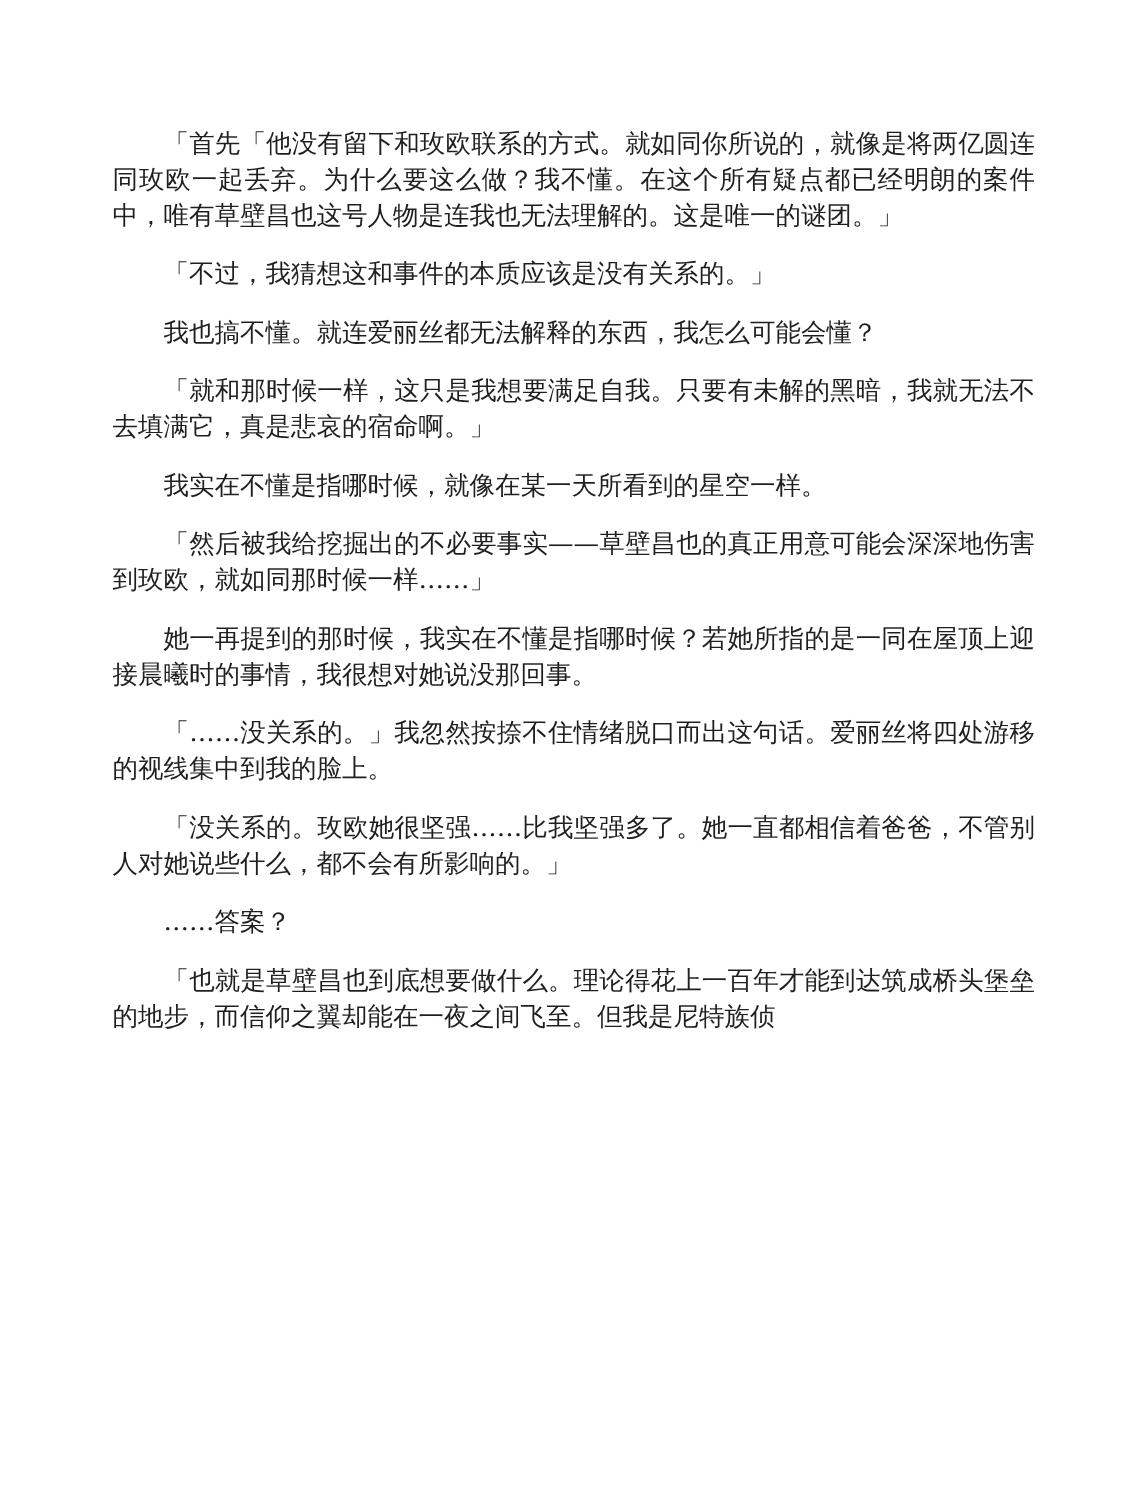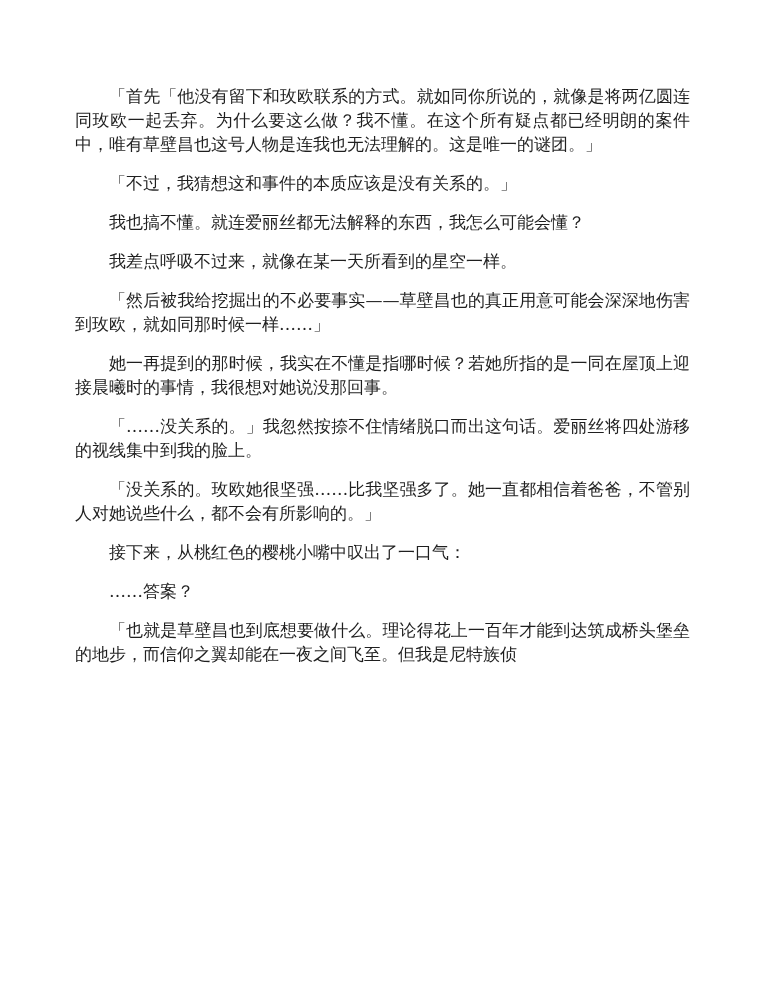--- a/index.html
+++ b/index.html
@@ -34,22 +34,22 @@
   }
 </style>
 </head>
 <body>
 
 <div class="page">
   <div class="text-block">
     <p>「首先「他没有留下和玫欧联系的方式。就如同你所说的，就像是将两亿圆连同玫欧一起丢弃。为什么要这么做？我不懂。在这个所有疑点都已经明朗的案件中，唯有草壁昌也这号人物是连我也无法理解的。这是唯一的谜团。」</p>
     <p>「不过，我猜想这和事件的本质应该是没有关系的。」</p>
     <p>我也搞不懂。就连爱丽丝都无法解释的东西，我怎么可能会懂？</p>
-    <p>我差点呼吸不过来，就像在某一天所看到的星空一样。</p>
+    <p>「就和那时候一样，这只是我想要满足自我。只要有未解的黑暗，我就无法不去填满它，真是悲哀的宿命啊。」</p>
+    <p>我实在不懂是指哪时候，就像在某一天所看到的星空一样。</p>
     <p>「然后被我给挖掘出的不必要事实——草壁昌也的真正用意可能会深深地伤害到玫欧，就如同那时候一样……」</p>
     <p>她一再提到的那时候，我实在不懂是指哪时候？若她所指的是一同在屋顶上迎接晨曦时的事情，我很想对她说没那回事。</p>
     <p>「……没关系的。」我忽然按捺不住情绪脱口而出这句话。爱丽丝将四处游移的视线集中到我的脸上。</p>
     <p>「没关系的。玫欧她很坚强……比我坚强多了。她一直都相信着爸爸，不管别人对她说些什么，都不会有所影响的。」</p>
-    <p>接下来，从桃红色的樱桃小嘴中叹出了一口气：</p>
     <p>……答案？</p>
     <p>「也就是草壁昌也到底想要做什么。理论得花上一百年才能到达筑成桥头堡垒的地步，而信仰之翼却能在一夜之间飞至。但我是尼特族侦</p>
   </div>
 </div>
 
 </body></html>

